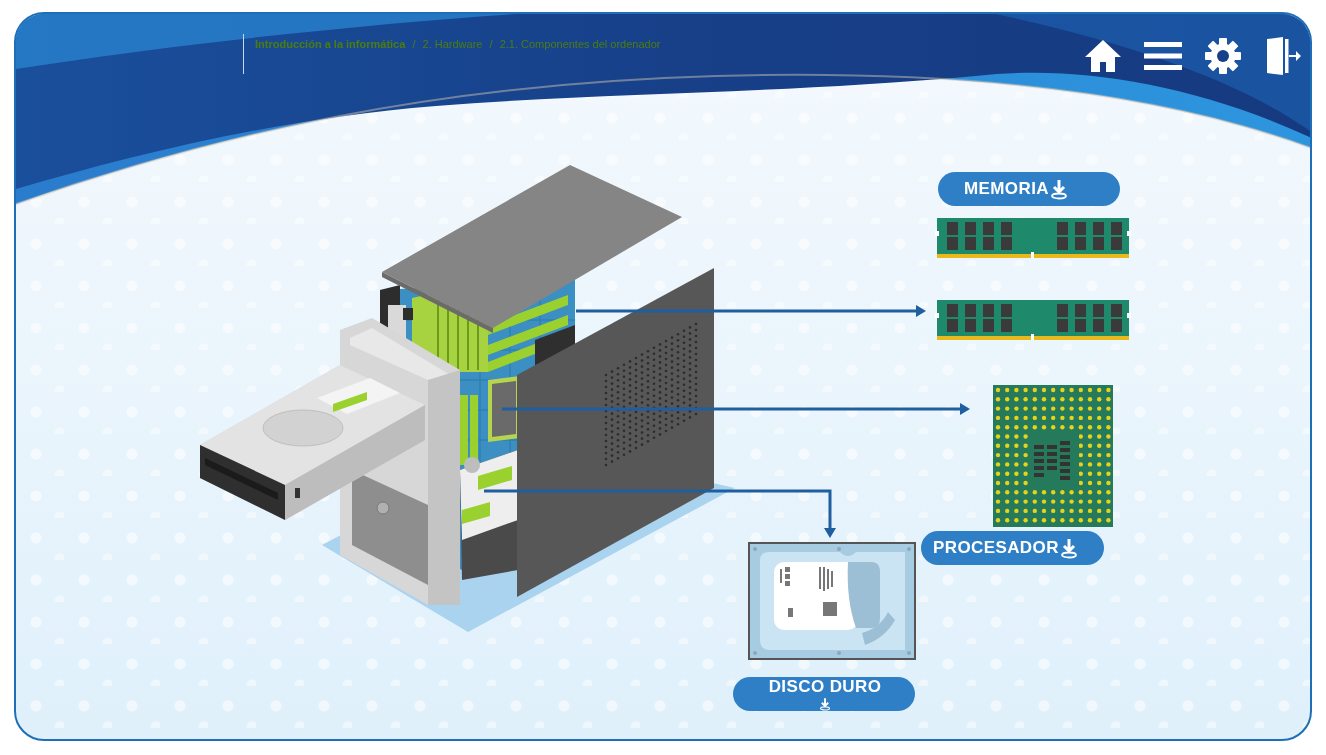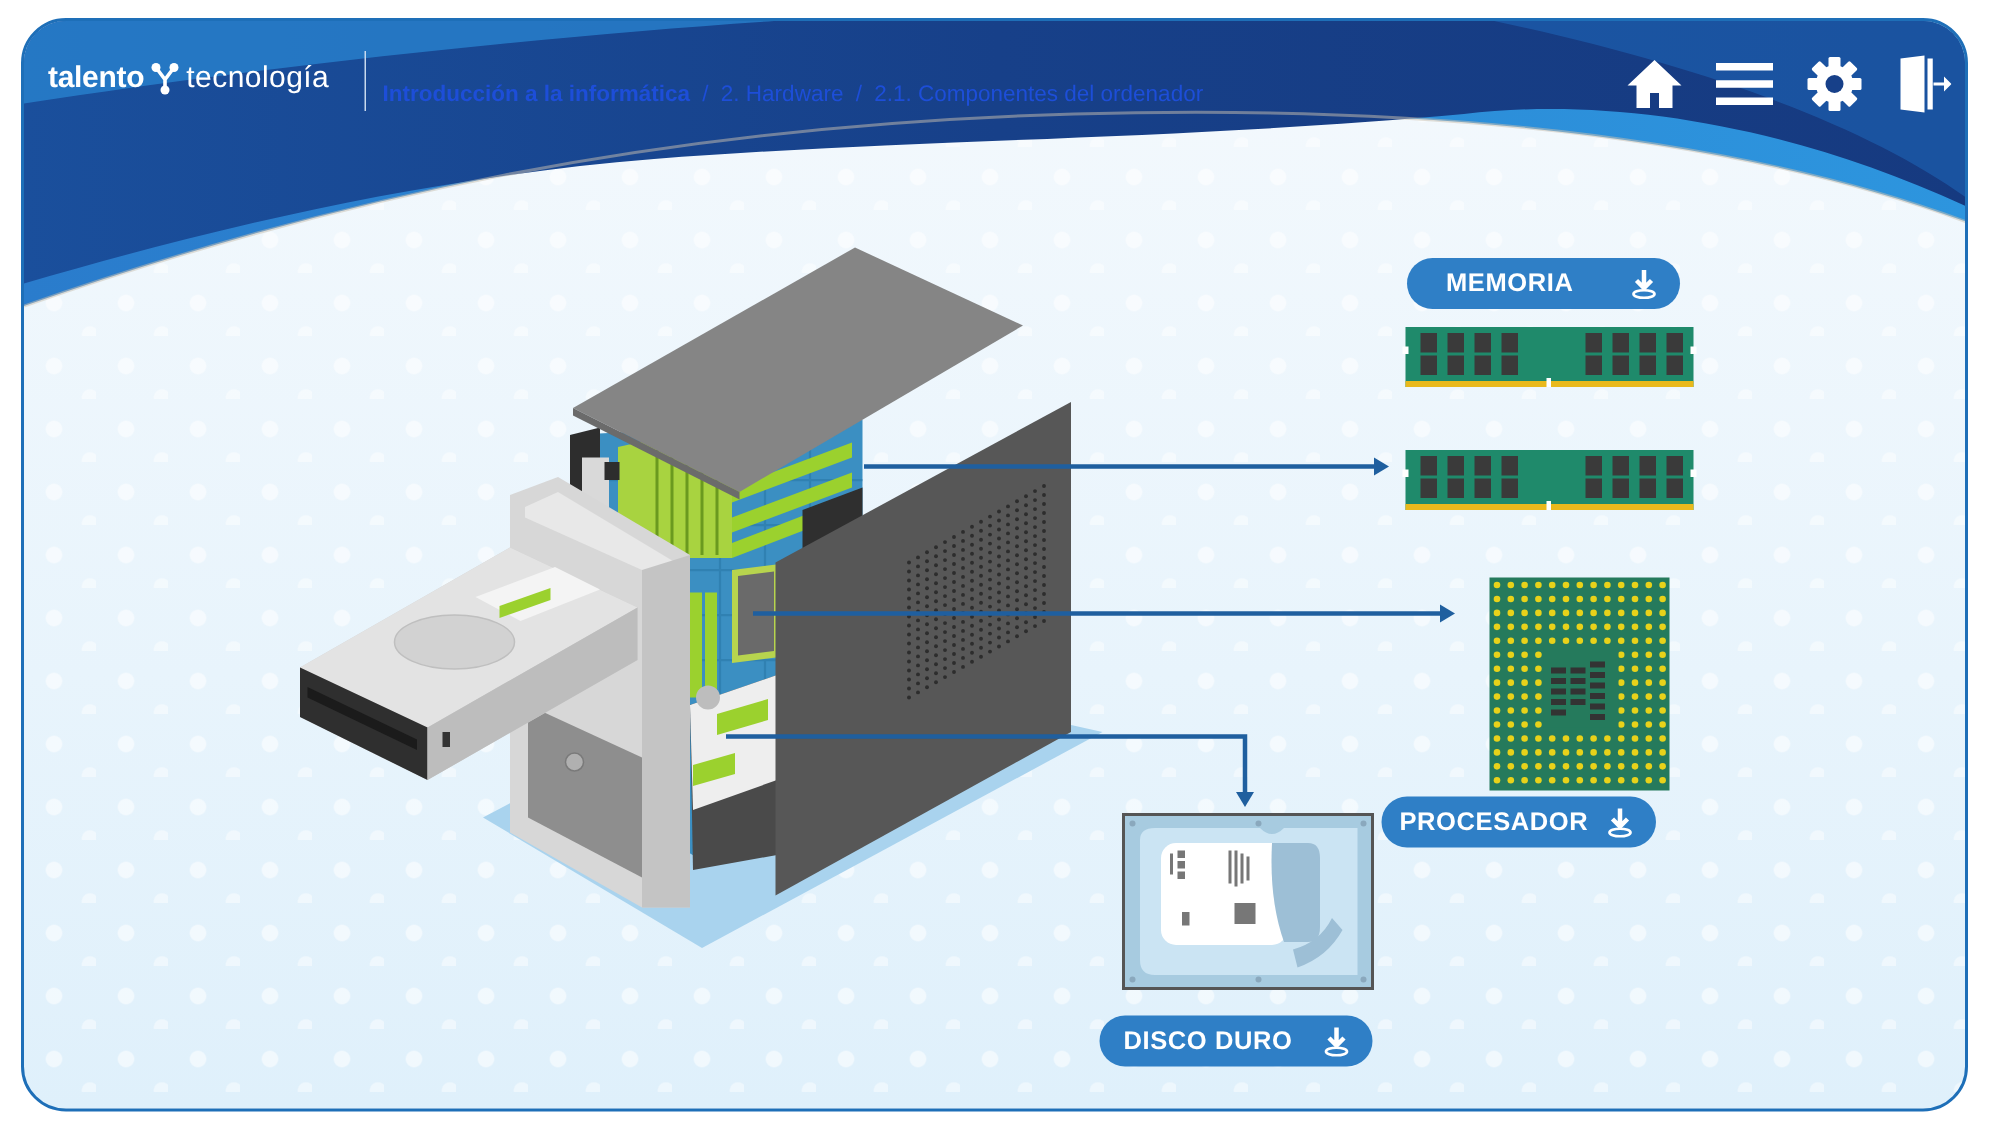--- a/index.html
+++ b/index.html
@@ -23,35 +23,35 @@
   }
   .logo {
     position:absolute; left:18px; top:28px; color:#fff; font-size:20px;
     display:flex; align-items:center; gap:2px;
   }
   .logo .bold { font-weight:bold; letter-spacing:-0.2px; }
   .logo .light { font-weight:normal; letter-spacing:0.3px; }
   .logo-mark { width:20px; height:24px; margin:0 2px; }
   .divider { position:absolute; left:229px; top:22px; width:1px; height:40px; background:#c8d9ee; }
   .breadcrumb {
-    position:absolute; left:241px; top:42px; color:#1d4ed8; font-size:15px;
+    position:absolute; left:241px; top:26px; color:#4d7c0f; font-size:11px;
     white-space:nowrap;
   }
   .breadcrumb .crumb-strong { font-weight:bold; }
   .breadcrumb .sep { margin:0 4px; }
   .toolbar { position:absolute; right:8px; top:24px; display:flex; gap:18px; align-items:center; }
   .tool { width:42px; height:40px; display:flex; align-items:center; justify-content:center; cursor:pointer; }
   .tool svg { display:block; }
 
   .illustration { position:absolute; left:0; top:0; width:1326px; height:755px; }
 
   .pill {
     position:absolute; height:34px; border-radius:20px;
     background:#2f7fc6; color:#fff; font-weight:bold; font-size:17px;
-    display:flex; align-items:center; justify-content:space-between;
+    display:flex; align-items:center; justify-content:flex-start;
     padding:0 14px 0 26px; box-sizing:border-box; cursor:pointer;
     letter-spacing:0.4px;
   }
   .pill .dl { width:20px; height:22px; }
 </style>
 </head>
 <body>
 
 <div class="frame">
   <svg class="header-bg" viewBox="0 0 1298 220">
@@ -68,30 +68,20 @@
     </defs>
     <path d="M0 0 H1298 V135 C1150 80 950 55 700 62 C420 70 200 120 0 190 Z" fill="url(#hl)"></path>
     <path d="M0 0 H1298 V125 C1180 70 1060 50 960 62 C760 80 600 78 420 92 C260 105 120 140 0 175 Z" fill="url(#hd)"></path>
     <path d="M0 0 H500 C350 10 160 30 0 55 Z" fill="#2a86d2" opacity="0.75"></path>
     <path d="M980 0 H1298 V120 C1230 70 1120 30 980 0 Z" fill="#1e64b5" opacity="0.6"></path>
     <path d="M0 190 C200 120 420 70 700 62 C950 55 1150 80 1298 135" fill="none" stroke="#c9c0b0" stroke-width="2" opacity="0.5"></path>
   </svg>
 </div>
 
 <div class="header">
-  <div class="logo">
-    <span class="bold">talento</span>
-    <svg class="logo-mark" viewBox="0 0 20 24">
-      <circle cx="4" cy="5" r="3" fill="#fff"></circle>
-      <circle cx="16" cy="5" r="3" fill="#fff"></circle>
-      <circle cx="10" cy="20" r="3" fill="#fff"></circle>
-      <path d="M4 5 L10 13 L16 5 M10 13 L10 20" stroke="#fff" stroke-width="2.4" fill="none"></path>
-    </svg>
-    <span class="light">tecnología</span>
-  </div>
   <div class="divider"></div>
   <div class="breadcrumb">
     <span class="crumb-strong">Introducción a la informática</span>
     <span class="sep">/</span>
     <span>2. Hardware</span>
     <span class="sep">/</span>
     <span>2.1. Componentes del ordenador</span>
   </div>
   <div class="toolbar">
     <div class="tool">
@@ -741,19 +731,19 @@
     <ellipse cx="10" cy="18" rx="7" ry="2.5" fill="none" stroke="#fff" stroke-width="1.8"></ellipse>
   </svg>
 </div>
 <div class="pill" style="left:921px; top:531px; width:183px; padding-left:12px;">
   <span>PROCESADOR</span>
   <svg class="dl" viewBox="0 0 20 22">
     <path d="M10 2 V13 M5 9 L10 14 L15 9" stroke="#fff" stroke-width="3" fill="none"></path>
     <ellipse cx="10" cy="18" rx="7" ry="2.5" fill="none" stroke="#fff" stroke-width="1.8"></ellipse>
   </svg>
 </div>
-<div class="pill" style="left:733px; top:677px; width:182px; padding-left:16px;">
+<div class="pill" style="left:733px; top:677px; width:182px; padding-left:16px;flex-direction:column;">
   <span>DISCO DURO</span>
   <svg class="dl" viewBox="0 0 20 22">
     <path d="M10 2 V13 M5 9 L10 14 L15 9" stroke="#fff" stroke-width="3" fill="none"></path>
     <ellipse cx="10" cy="18" rx="7" ry="2.5" fill="none" stroke="#fff" stroke-width="1.8"></ellipse>
   </svg>
 </div>
 
 </body></html>

